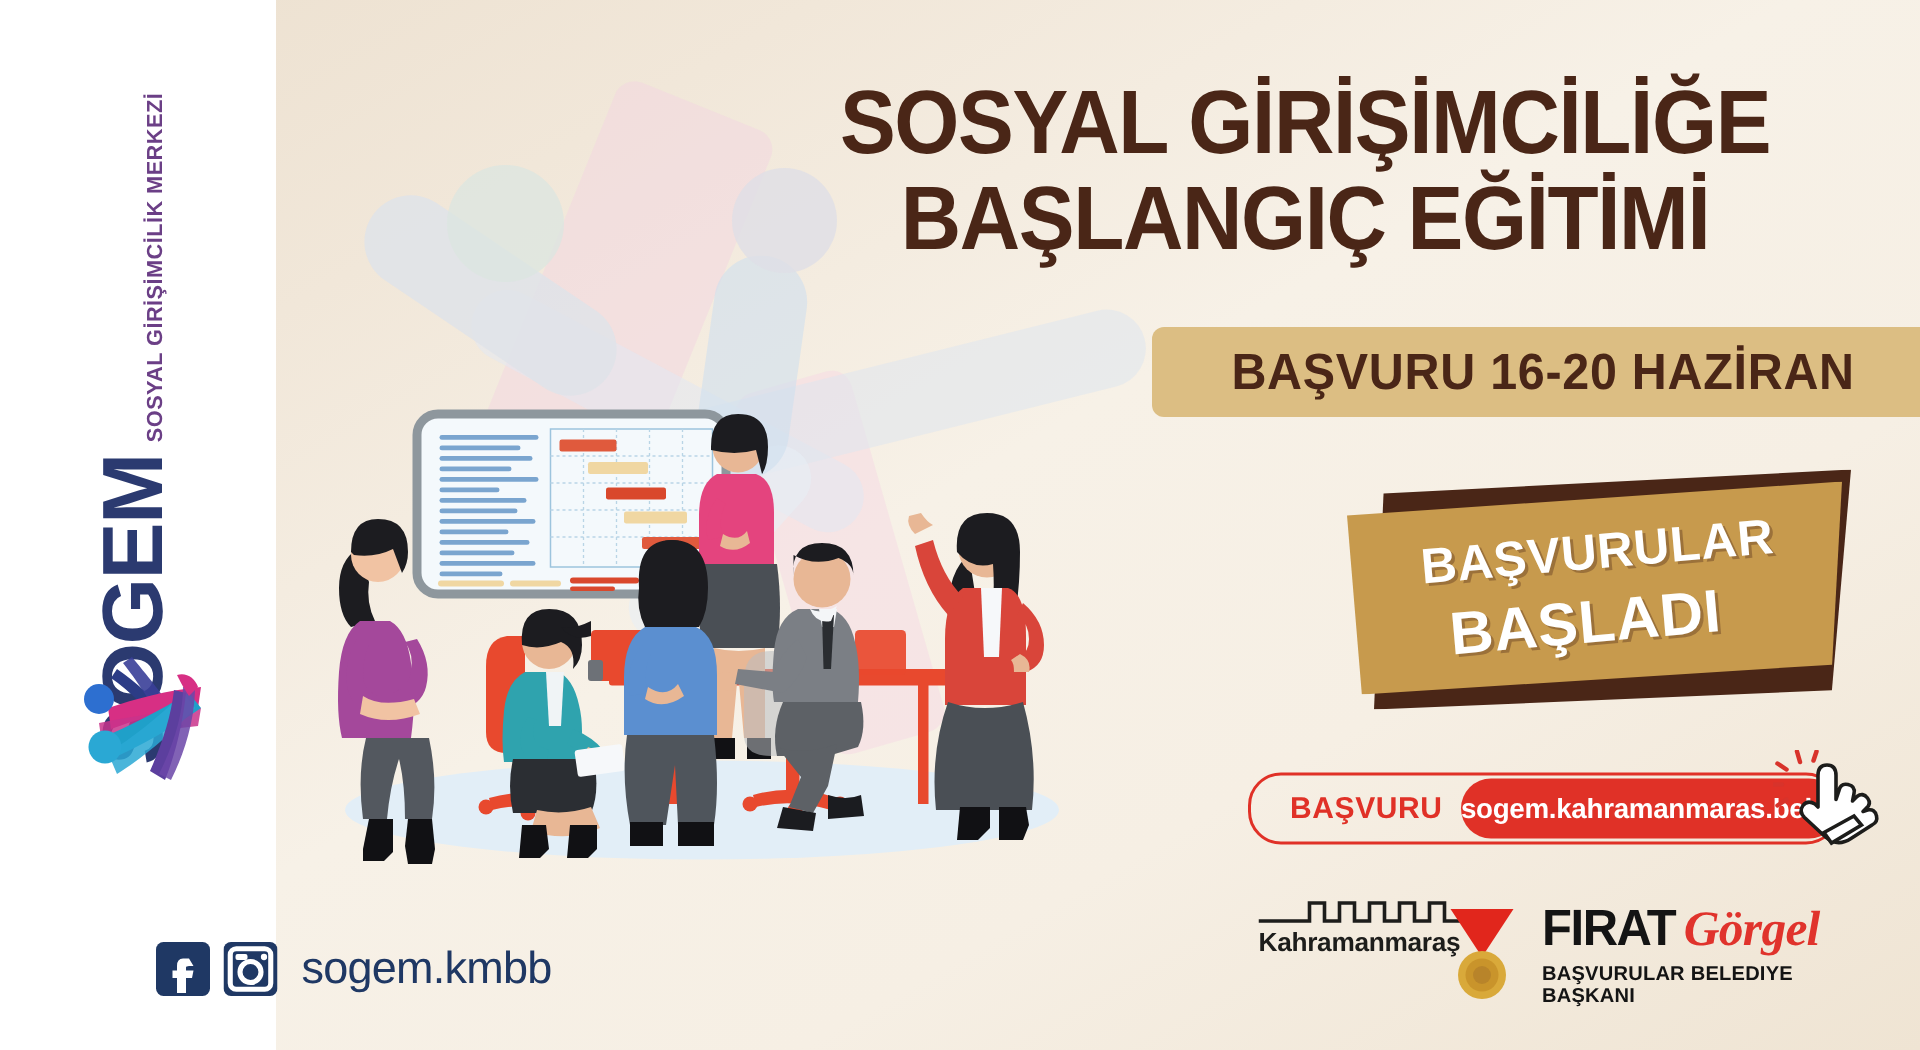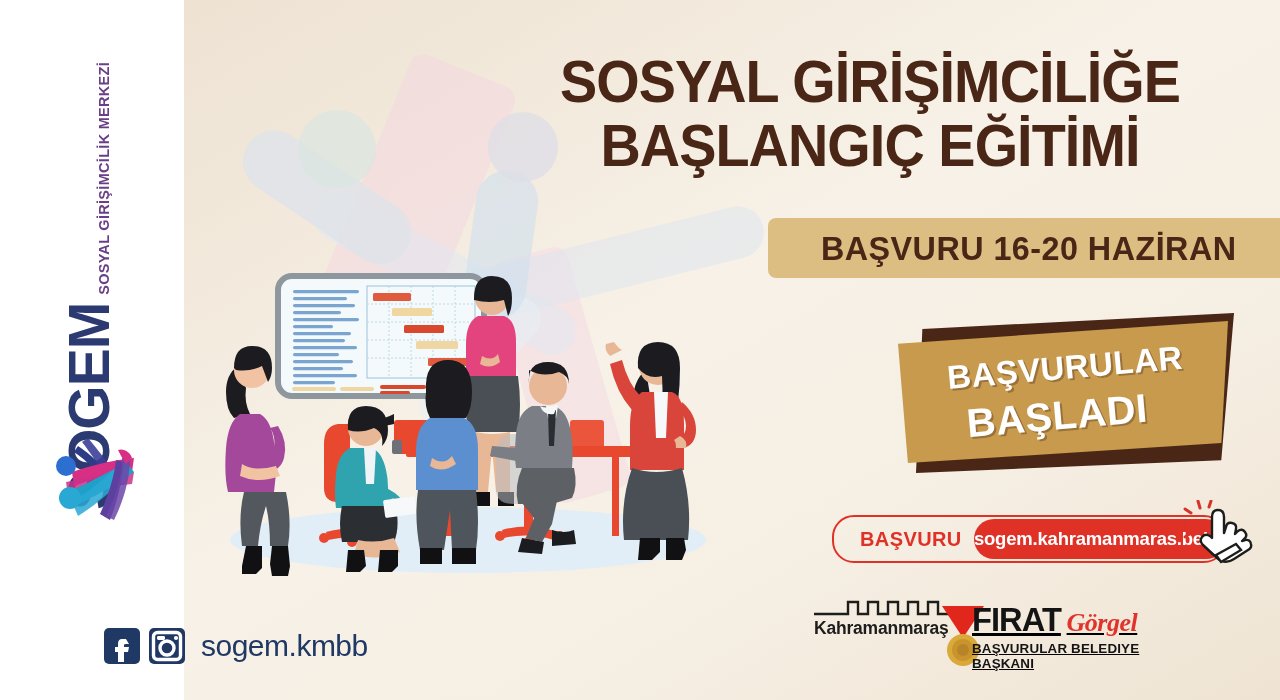--- a/index.html
+++ b/index.html
@@ -67,28 +67,28 @@
   
   .urlbar{position:absolute;left:832px;top:515px;width:390px;height:44px;z-index:5;
     border:2.5px solid #e03127;border-radius:22px;display:flex;align-items:center;}
   .urlbar .lbl{color:#e03127;font-weight:bold;font-size:20px;padding:0 12px 0 26px;letter-spacing:.4px;}
   .urlbar .pill{flex:1;height:40px;margin-right:-2px;background:#e03127;
     border-radius:21px;display:flex;align-items:center;justify-content:center;}
   .urlbar .pill span{color:#fff;font-weight:bold;font-size:18.5px;letter-spacing:-.2px;}
   .cursor-hand{position:absolute;left:1182px;top:500px;width:72px;height:72px;z-index:6;}
 
   
-  .kmbb{position:absolute;left:814px;top:596px;width:215px;height:72px;z-index:5;text-align:center;}
+  .kmbb{position:absolute;left:839px;top:596px;width:215px;height:72px;z-index:5;text-align:center;}
   .kmbb-text{position:absolute;left:0;top:22px;color:#1d1d1b;font-weight:bold;
     font-size:17.5px;line-height:1.18;letter-spacing:-.2px;}
-  .firat{position:absolute;left:972px;top:600px;width:225px;height:64px;z-index:5;text-decoration:underline;}
+  .firat{position:absolute;left:1028px;top:600px;width:225px;height:64px;z-index:5;}
   .firat-row{display:flex;align-items:baseline;}
   .firat-name{font-size:34px;font-weight:bold;color:#141414;letter-spacing:-1px;
     transform:scaleX(.96);transform-origin:left;}
-  .firat-sur{font-size:26px;color:#e0332c;font-family:"Liberation Serif",serif;
+  .firat-sur{font-size:33px;color:#e0332c;font-family:"Liberation Serif",serif;
     font-style:italic;font-weight:bold;margin-left:2px;letter-spacing:-.5px;}
   .firat-role{font-size:13.4px;font-weight:bold;color:#141414;letter-spacing:.15px;margin-top:2px;}
 
   
   .social{position:absolute;left:104px;top:628px;display:flex;align-items:center;gap:9px;z-index:9;}
   .social .handle{color:#1f3864;font-weight:normal;font-size:30px;letter-spacing:-.5px;margin-left:7px;}
 </style>
 </head>
 <body>
 

